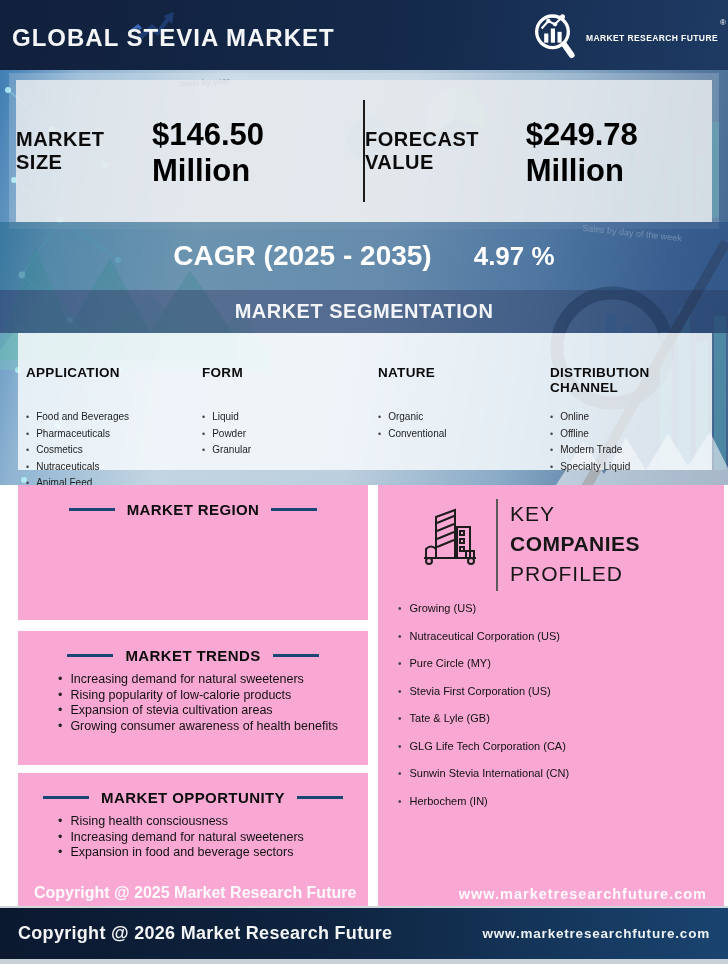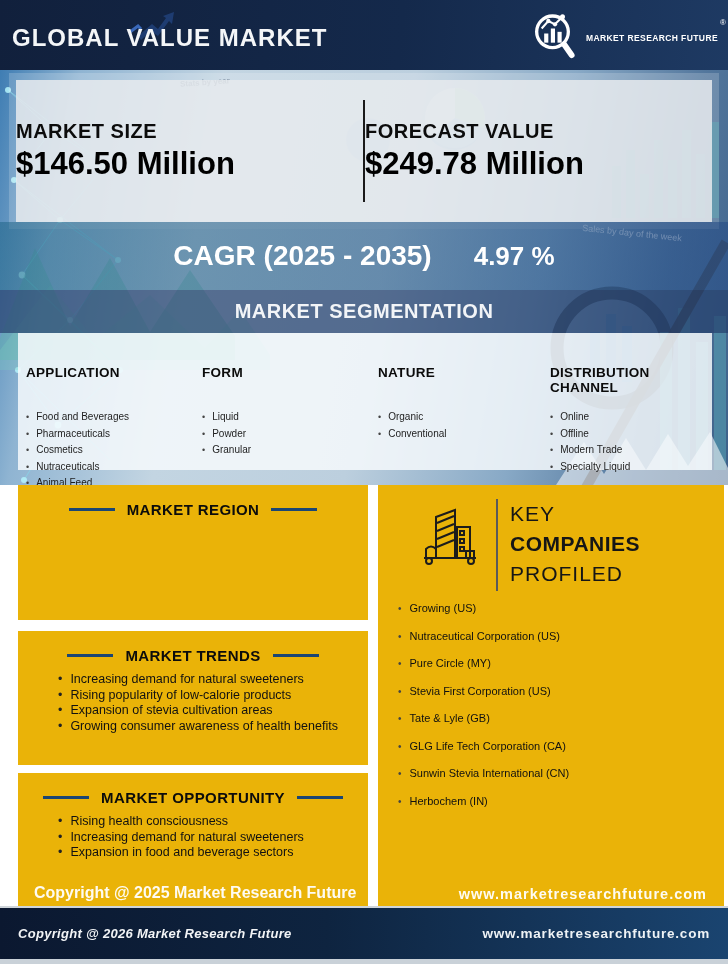--- a/index.html
+++ b/index.html
@@ -25,22 +25,22 @@
   .hero-decor{position:absolute;top:0;left:0;}
   .photo-text-1{position:absolute;left:180px;top:8px;font-size:8px;font-weight:bold;
                 color:rgba(80,100,125,.75);transform:rotate(-4deg);}
   .photo-text-2{position:absolute;left:582px;top:158px;font-size:9px;
                 color:rgba(255,255,255,.8);transform:rotate(6deg);}
 
   .stats-panel{position:absolute;left:16px;top:10px;width:696px;height:142px;
                background:rgba(231,234,238,.88);
                box-shadow:0 0 0 7px rgba(255,255,255,.18);
                display:flex;align-items:stretch;}
-  .stats-half{flex:1;display:flex;flex-direction:column;justify-content:center;
-              align-items:flex-start;}
+  .stats-half{flex:1;display:flex;flex-direction:row;justify-content:center;
+              align-items:center;}
   .stats-label{font-size:20px;font-weight:bold;color:#0c0c0c;letter-spacing:.5px;}
   .stats-value{font-size:31px;font-weight:bold;color:#000000;margin-top:3px;}
   .stats-divider{width:2px;background:#1a1a1a;margin:20px 0;}
 
   .cagr-band{position:absolute;left:0;top:152px;width:728px;height:68px;
              background:linear-gradient(90deg,rgba(26,96,130,.50),rgba(38,76,134,.60));
              display:flex;align-items:center;justify-content:center;}
   .cagr-label{color:#ffffff;font-size:28px;font-weight:bold;}
   .cagr-value{color:#ffffff;font-size:26px;font-weight:bold;margin-left:42px;}
 
@@ -55,21 +55,21 @@
              padding:32px 0 0 8px;}
   .seg-head{font-size:13.5px;font-weight:bold;color:#0b0b0b;height:44px;
             line-height:15px;width:120px;letter-spacing:.3px;}
   .seg-list{list-style:none;margin:0;padding:0;}
   .seg-list li{font-size:10px;color:#1d1d1d;line-height:15.5px;}
   .seg-list li::before{content:"•";color:#444;margin-right:7px;font-size:9px;}
 
   
   .body-area{position:absolute;top:485px;left:0;width:728px;height:421px;
              background:#ffffff;overflow:hidden;}
-  .panel{position:absolute;background:#eab308;}
+  .panel{position:absolute;background:#f9a8d4;}
   .panel-region{left:18px;top:0;width:350px;height:135px;}
   .panel-trends{left:18px;top:146px;width:350px;height:134px;}
   .panel-opp{left:18px;top:288px;width:350px;height:133px;}
   .panel-companies{left:378px;top:0;width:346px;height:421px;}
 
   .sec-title-row{display:flex;align-items:center;justify-content:center;
                  padding-top:16px;}
   .sec-dash{width:46px;height:3px;background:#1b4674;margin:0 12px;}
   .sec-title{font-size:15px;font-weight:bold;color:#0c0c0c;letter-spacing:.4px;}
 
@@ -91,36 +91,36 @@
   .watermark-left{position:absolute;left:34px;top:399px;color:rgba(255,255,255,.95);
                   font-size:16px;font-weight:bold;z-index:5;}
   .watermark-right{position:absolute;right:21px;top:401px;color:rgba(255,255,255,.95);
                    font-size:14.5px;font-weight:bold;letter-spacing:1px;z-index:5;}
 
   
   .footer{position:absolute;top:906px;left:0;width:728px;height:53px;
           background:linear-gradient(90deg,#0b1830 0%,#0e2440 45%,#1a4470 100%);
           border-top:2px solid #cfd5da;display:flex;align-items:center;
           justify-content:space-between;padding:0 18px;}
-  .footer-left{color:#f2f4f6;font-size:13px;font-weight:bold;letter-spacing:.3px;font-style:italic;}
+  .footer-left{color:#f2f4f6;font-size:18px;font-weight:bold;letter-spacing:.3px;}
   .footer-right{color:#eef2f5;font-size:13.5px;font-weight:bold;letter-spacing:.8px;}
   .footer-strip{position:absolute;top:959px;left:0;width:728px;height:5px;
                 background:#c9d1d8;}
 </style>
 </head>
 <body>
 
 <div class="page">
 
   <div class="header">
     <svg class="header-arrow" width="70" height="36" viewBox="0 0 70 36">
       <path d="M30 30 L44 18 L50 23 L58 12 L55 10 L66 6 L64 18 L61 15 L50 30 L43 25 L33 34 Z" fill="#1f3e74"></path>
       <path d="M22 26 L30 20 L33 23" stroke="#3c6cc0" stroke-width="3" fill="none"></path>
     </svg>
-    <div class="header-title">GLOBAL VALUE MARKET</div>
+    <div class="header-title">GLOBAL STEVIA MARKET</div>
     <div class="logo">
       <svg width="50" height="50" viewBox="0 0 60 60">
         <circle cx="27" cy="25" r="19" stroke="#ffffff" stroke-width="4" fill="none"></circle>
         <rect x="17" y="27" width="5" height="11" fill="#ffffff"></rect>
         <rect x="25" y="21" width="5" height="17" fill="#ffffff"></rect>
         <rect x="33" y="25" width="5" height="13" fill="#ffffff"></rect>
         <polyline points="14,21 22,12 30,16 39,7" stroke="#ffffff" stroke-width="2.5" fill="none"></polyline>
         <circle cx="22" cy="12" r="2.6" fill="#ffffff"></circle>
         <circle cx="30" cy="16" r="2.6" fill="#ffffff"></circle>
         <circle cx="39" cy="7" r="3" fill="#ffffff"></circle>

